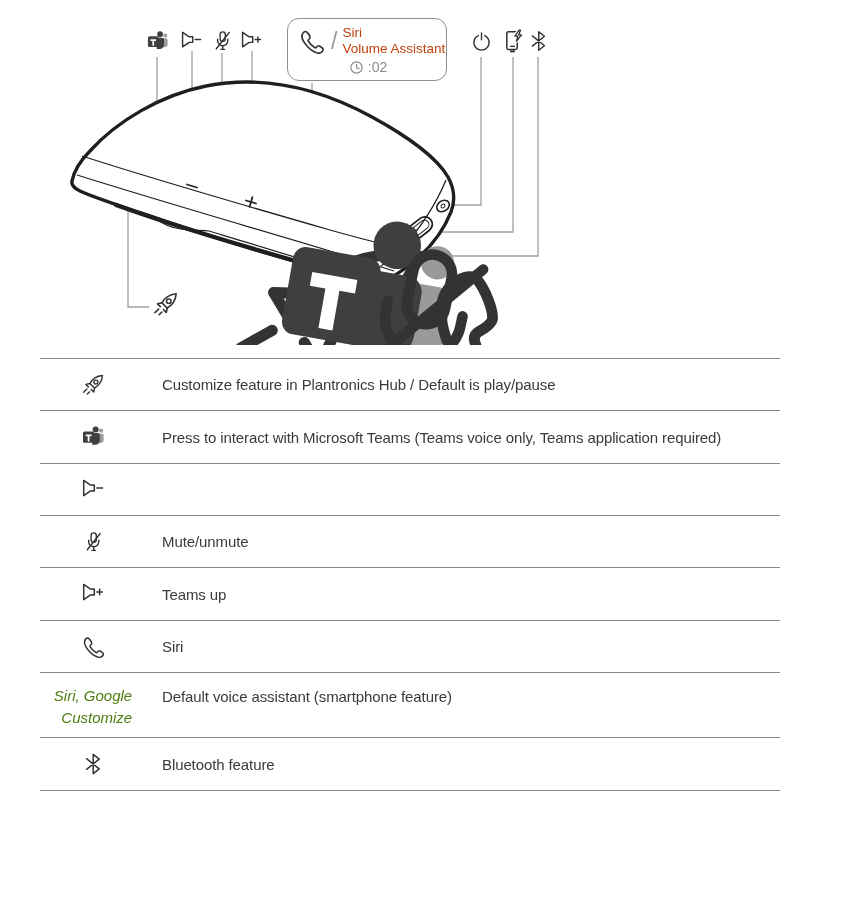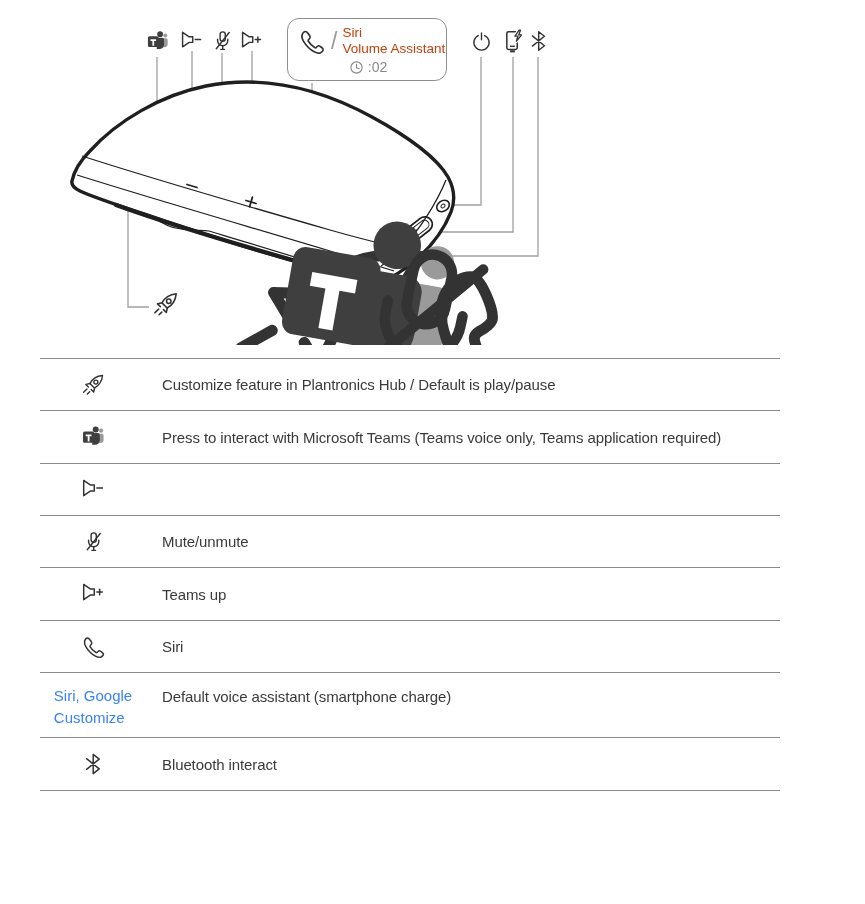--- a/index.html
+++ b/index.html
@@ -24,21 +24,21 @@
 
   
   .legend{position:absolute;left:40px;top:358px;width:740px;border-bottom:1.5px solid #8a8a8a;}
   .lrow{display:flex;align-items:center;border-top:1.5px solid #8a8a8a;box-sizing:border-box;}
   .lrow.tall{align-items:flex-start;}
   .icon-cell{flex:0 0 106px;display:flex;justify-content:center;align-items:center;}
   .lrow.tall .icon-cell{padding-top:12px;}
   .lrow.tall .text-cell{padding-top:15px;}
   .text-cell{flex:1;font-size:15px;letter-spacing:-0.1px;color:#3a3a3a;padding-left:16px;}
   .ticon{width:24px;height:24px;display:block;}
-  .label-2line{font-size:15px;line-height:22px;text-align:left;color:#3b82f6;}
+  .label-2line{font-size:15px;line-height:22px;text-align:right;color:#4d7c0f;font-style:italic;}
 </style>
 </head>
 <body>
 
 <div class="page">
 
   <svg width="0" height="0" style="position:absolute" aria-hidden="true">
     <defs>
       <symbol id="sym-rocket" viewBox="0 0 24 24">
         <g fill="none" stroke="#333" stroke-width="1.4" stroke-linejoin="round" stroke-linecap="round">
@@ -260,28 +260,28 @@
       <div class="text-cell">Siri</div>
     </div>
 
     <div class="lrow tall" style="height:65px">
       <div class="icon-cell">
         <div class="label-2line">
           <span>Siri, Google</span><br>
           <span>Customize</span>
         </div>
       </div>
-      <div class="text-cell">Default voice assistant (smartphone charge)</div>
+      <div class="text-cell">Default voice assistant (smartphone feature)</div>
     </div>
 
 
 
     <div class="lrow" style="height:53px">
       <div class="icon-cell">
           <svg class="ticon" viewBox="0 0 24 24">
             <use href="#sym-bluetooth"></use>
           </svg>
         </div>
-      <div class="text-cell">Bluetooth interact</div>
+      <div class="text-cell">Bluetooth feature</div>
     </div>
 
   </div>
 </div>
 
 </body></html>

